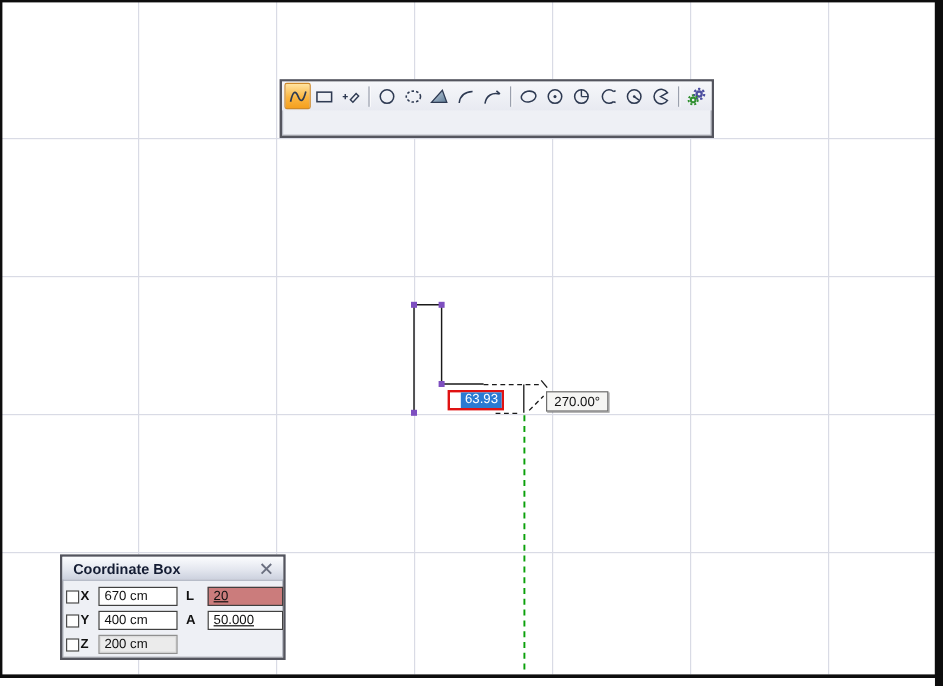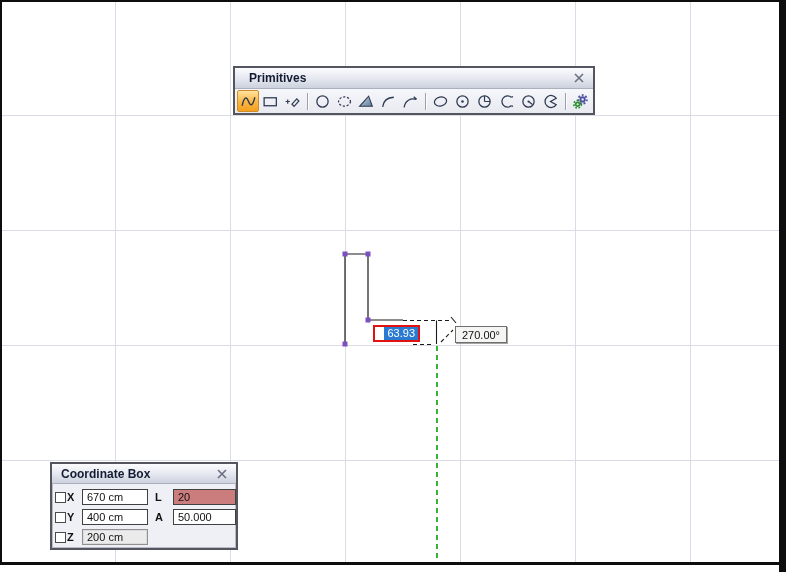--- a/index.html
+++ b/index.html
@@ -61,21 +61,21 @@
   #coordbox .palette-title .tlabel{padding-left:9px;}
   #coord-rows{padding-top:5px;}
   .crow{display:flex;align-items:center;height:16px;margin:0 0 4px 0;position:relative;}
   .cb{width:11px;height:11px;background:#fff;border:1px solid #4a4a4a;margin-left:3px;}
   .axis-label{font-size:11px;font-weight:bold;color:#111;width:14px;padding-left:1px;}
   .cfield{position:absolute;left:30px;width:66px;height:16px;border:1px solid #404040;
     background:#fff;font-size:11px;color:#111;display:flex;align-items:center;padding-left:4px;}
   .cfield.disabled{background:#ebebeb;border:1px solid #909090;box-shadow:0 0 0 1px #dcdcdc inset;}
   .rlabel{position:absolute;left:103px;font-size:11px;font-weight:bold;color:#111;}
   .rfield{position:absolute;left:121px;width:63px;height:16px;border:1px solid #404040;
-    background:#fff;font-size:11px;color:#111;display:flex;align-items:center;padding-left:4px;}
+    background:#fff;font-size:11px;color:#111;display:flex;align-items:center;padding-left:4px;text-decoration:underline;}
   .rfield.highlight{background:#cb7c7c;}
 </style>
 </head>
 <body>
 
 <div id="screen">
 
   <div id="grid-layer">
       <div class="gridline v" style="left: 115px;"></div>
       <div class="gridline v" style="left: 230px;"></div>
@@ -105,26 +105,20 @@
 
   <div id="tracker-length">
     <span class="sel">63.93</span>
   </div>
 
   <div id="tracker-angle">
     <span>270.00°</span>
   </div>
 
   <div id="primitives" class="palette">
-    <div class="palette-title">
-      <span class="tlabel">Primitives</span>
-      <svg class="close-btn" viewBox="0 0 12 12">
-        <path d="M2 2 L10 10 M10 2 L2 10" stroke="#6b7080" stroke-width="1.6" fill="none"></path>
-      </svg>
-    </div>
     <div id="tool-row">
         <button class="tbtn selected">
           <span style="display:flex">
             <svg width="17" height="17" viewBox="0 0 16 16" fill="none">
               <path d="M2 12 C4 3 6 3 8 8 C10 13 12 12 14 4" stroke="#2e3a52" stroke-width="1.3"></path>
             </svg>
           </span>
         </button>
         <button class="tbtn">
           <span style="display:flex">

